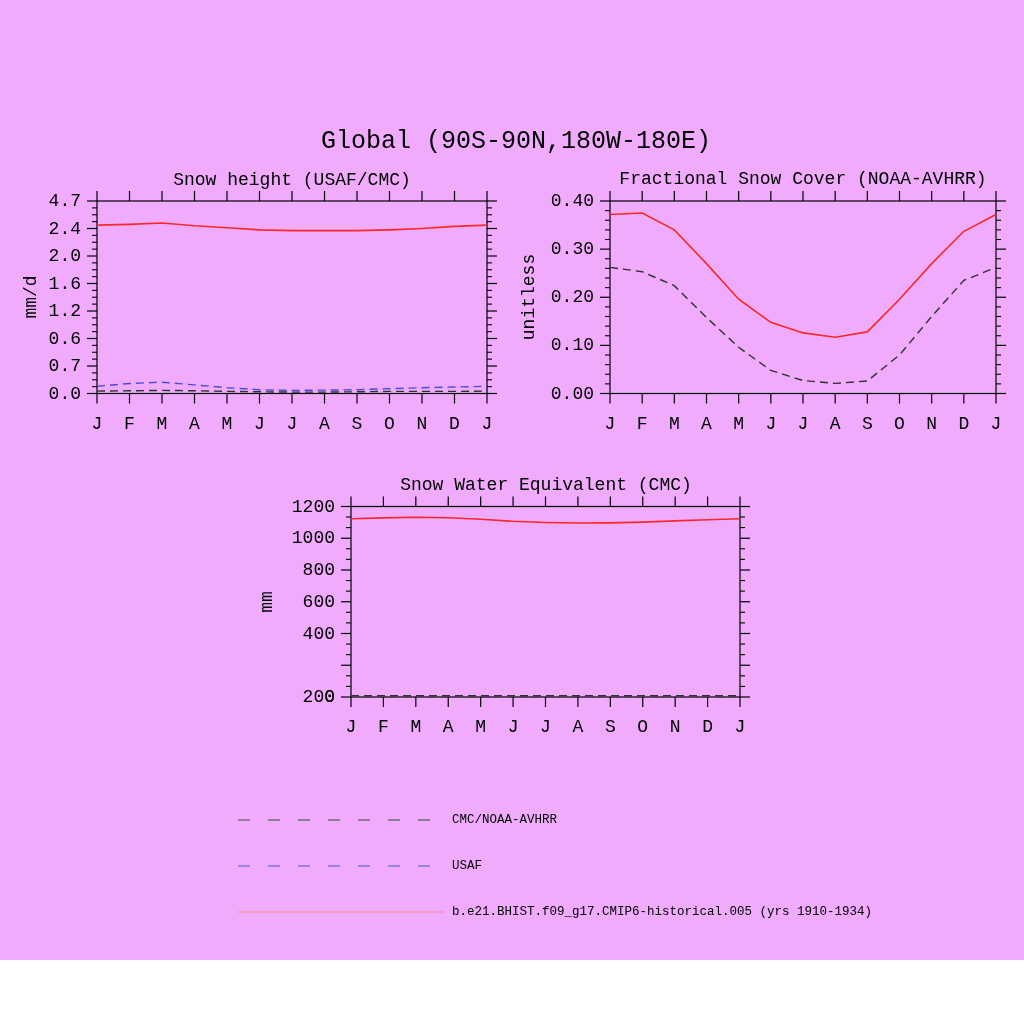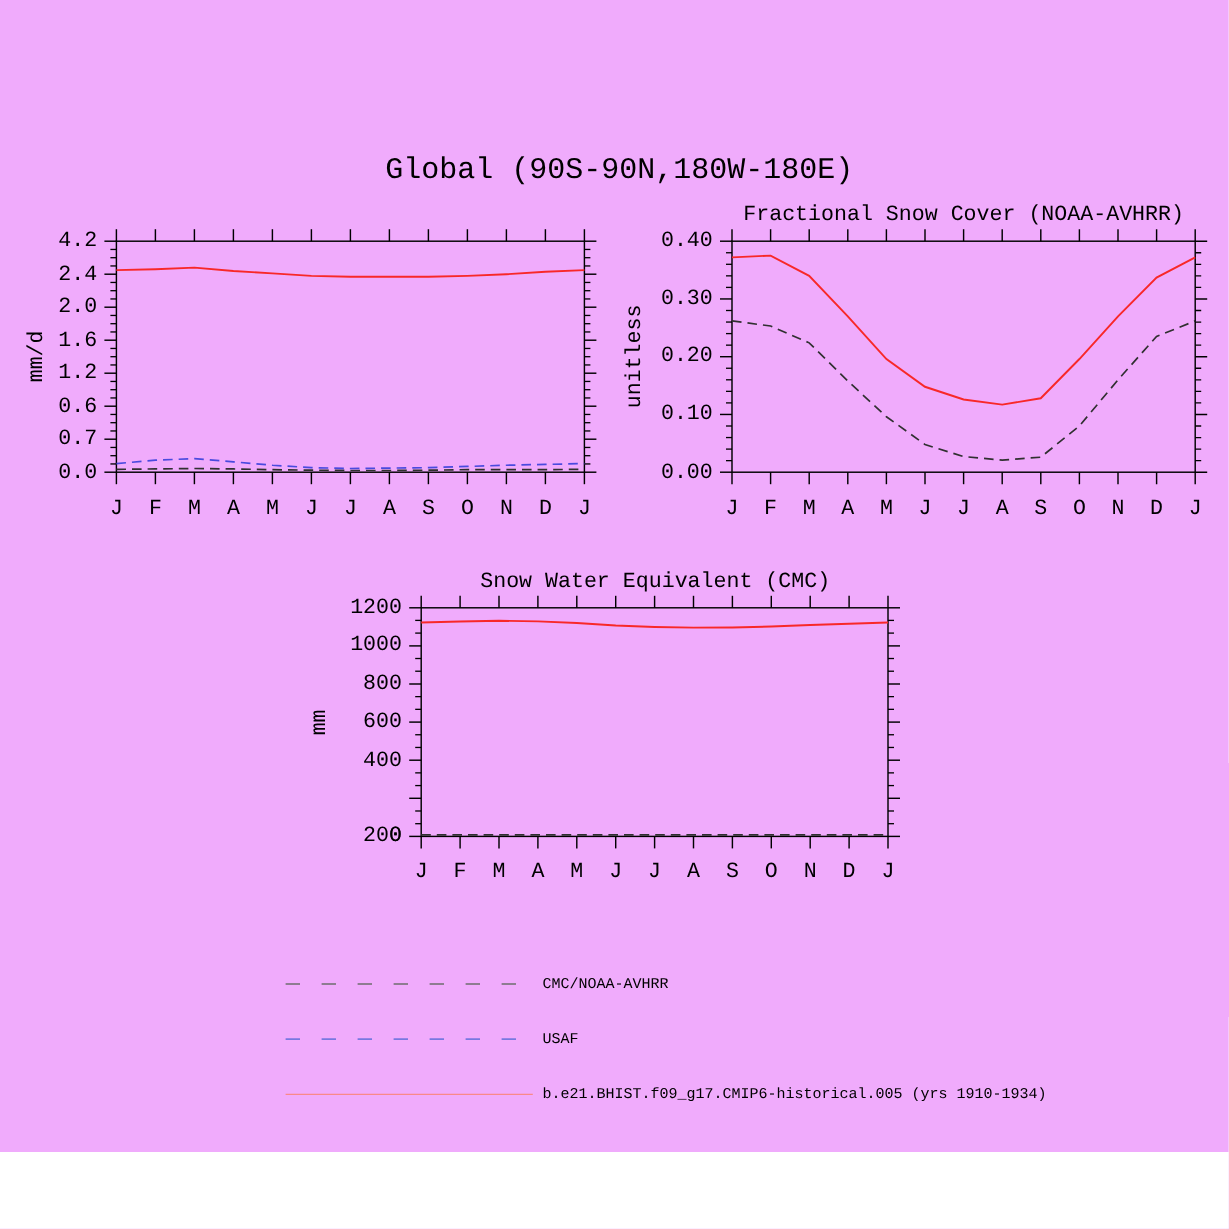--- a/index.html
+++ b/index.html
@@ -28,20 +28,21 @@
   #leg-lab-1{top:858px;}
   #leg-lab-2{top:904px;}
 </style>
 </head>
 <body>
 
 <div class="canvas">
 
   <div class="main-title">Global (90S-90N,180W-180E)</div>
 
+  <div class="panel-title" id="p1-title">Snow height (USAF/CMC)</div>
   <div class="panel-title" id="p2-title">Fractional Snow Cover (NOAA-AVHRR)</div>
   <div class="panel-title" id="p3-title">Snow Water Equivalent (CMC)</div>
 
   <div class="ylabel" id="p1-ylabel">mm/d</div>
   <div class="ylabel" id="p2-ylabel">unitless</div>
   <div class="ylabel" id="p3-ylabel">mm</div>
 
   <svg id="plot-svg" width="1024" height="1024">
       <rect x="97" y="201" width="390" height="192.5" fill="none" stroke="#000000" stroke-width="1.2"></rect>
       <line x1="97" y1="393.5" x2="97" y2="403.5" stroke="#000000" stroke-width="1.2"></line>
@@ -298,21 +299,21 @@
     <div class="month-label" style="left: 407px; top: 412.5px;">N</div>
     <div class="month-label" style="left: 439.5px; top: 412.5px;">D</div>
     <div class="month-label" style="left: 472px; top: 412.5px;">J</div>
     <div class="tick-label" style="left: 17px; top: 382.5px;">0.0</div>
     <div class="tick-label" style="left: 17px; top: 355px;">0.7</div>
     <div class="tick-label" style="left: 17px; top: 327.5px;">0.6</div>
     <div class="tick-label" style="left: 17px; top: 300px;">1.2</div>
     <div class="tick-label" style="left: 17px; top: 272.5px;">1.6</div>
     <div class="tick-label" style="left: 17px; top: 245px;">2.0</div>
     <div class="tick-label" style="left: 17px; top: 217.5px;">2.4</div>
-    <div class="tick-label" style="left: 17px; top: 190px;">4.2</div>
+    <div class="tick-label" style="left: 17px; top: 190px;">4.7</div>
     <div class="month-label" style="left: 595px; top: 412.5px;">J</div>
     <div class="month-label" style="left: 627.167px; top: 412.5px;">F</div>
     <div class="month-label" style="left: 659.333px; top: 412.5px;">M</div>
     <div class="month-label" style="left: 691.5px; top: 412.5px;">A</div>
     <div class="month-label" style="left: 723.667px; top: 412.5px;">M</div>
     <div class="month-label" style="left: 755.833px; top: 412.5px;">J</div>
     <div class="month-label" style="left: 788px; top: 412.5px;">J</div>
     <div class="month-label" style="left: 820.167px; top: 412.5px;">A</div>
     <div class="month-label" style="left: 852.333px; top: 412.5px;">S</div>
     <div class="month-label" style="left: 884.5px; top: 412.5px;">O</div>

